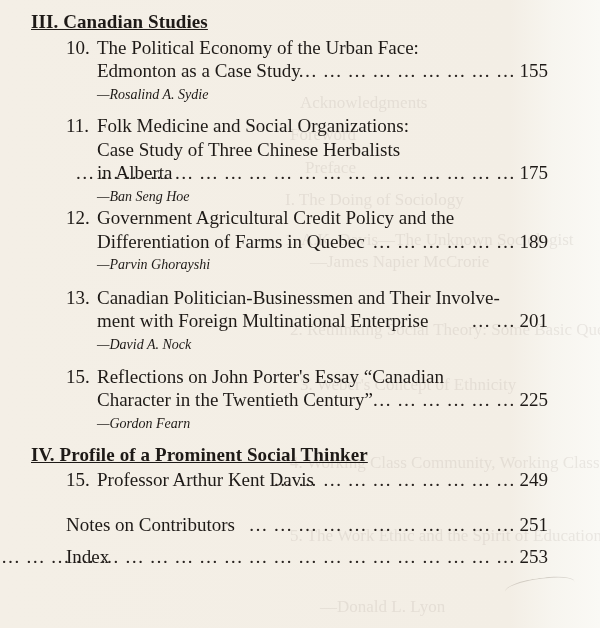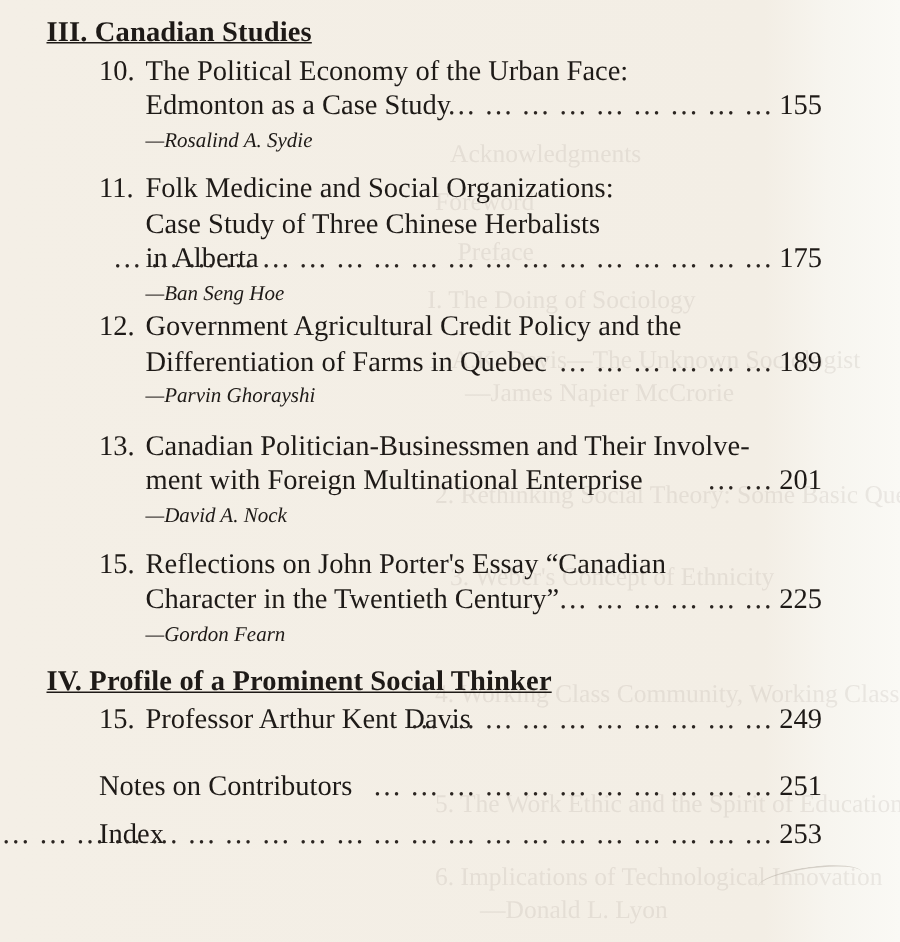--- a/index.html
+++ b/index.html
@@ -43,21 +43,20 @@
   <div class="ghost" style="left:300px;top:93px;">Acknowledgments</div>
   <div class="ghost" style="left:290px;top:125px;">Foreword</div>
   <div class="ghost" style="left:305px;top:158px;">Preface</div>
   <div class="ghost" style="left:285px;top:190px;">I. The Doing of Sociology</div>
   <div class="ghost" style="left:285px;top:230px;">1. A.K. Davis—The Unknown Sociologist</div>
   <div class="ghost" style="left:310px;top:252px;">—James Napier McCrorie</div>
   <div class="ghost" style="left:290px;top:320px;">2. Rethinking Social Theory: Some Basic Questions</div>
   <div class="ghost" style="left:300px;top:375px;">3. Weber's Concept of Ethnicity</div>
   <div class="ghost" style="left:290px;top:453px;">4. Working Class Community, Working Class Consciousness</div>
   <div class="ghost" style="left:290px;top:526px;">5. The Work Ethic and the Spirit of Education</div>
-  <div class="ghost" style="left:290px;top:575px;">6. Implications of Technological Innovation</div>
   <div class="ghost" style="left:320px;top:597px;">—Donald L. Lyon</div>
   <div class="curve"></div>
 
   <div class="heading" style="top:11px;">III. Canadian Studies</div>
 
   <div class="line" style="top:36px;">
     <span class="num">10.</span>
     <span class="txt">The Political Economy of the Urban Face:</span>
   </div>
   <div class="line" style="top:59px;">

